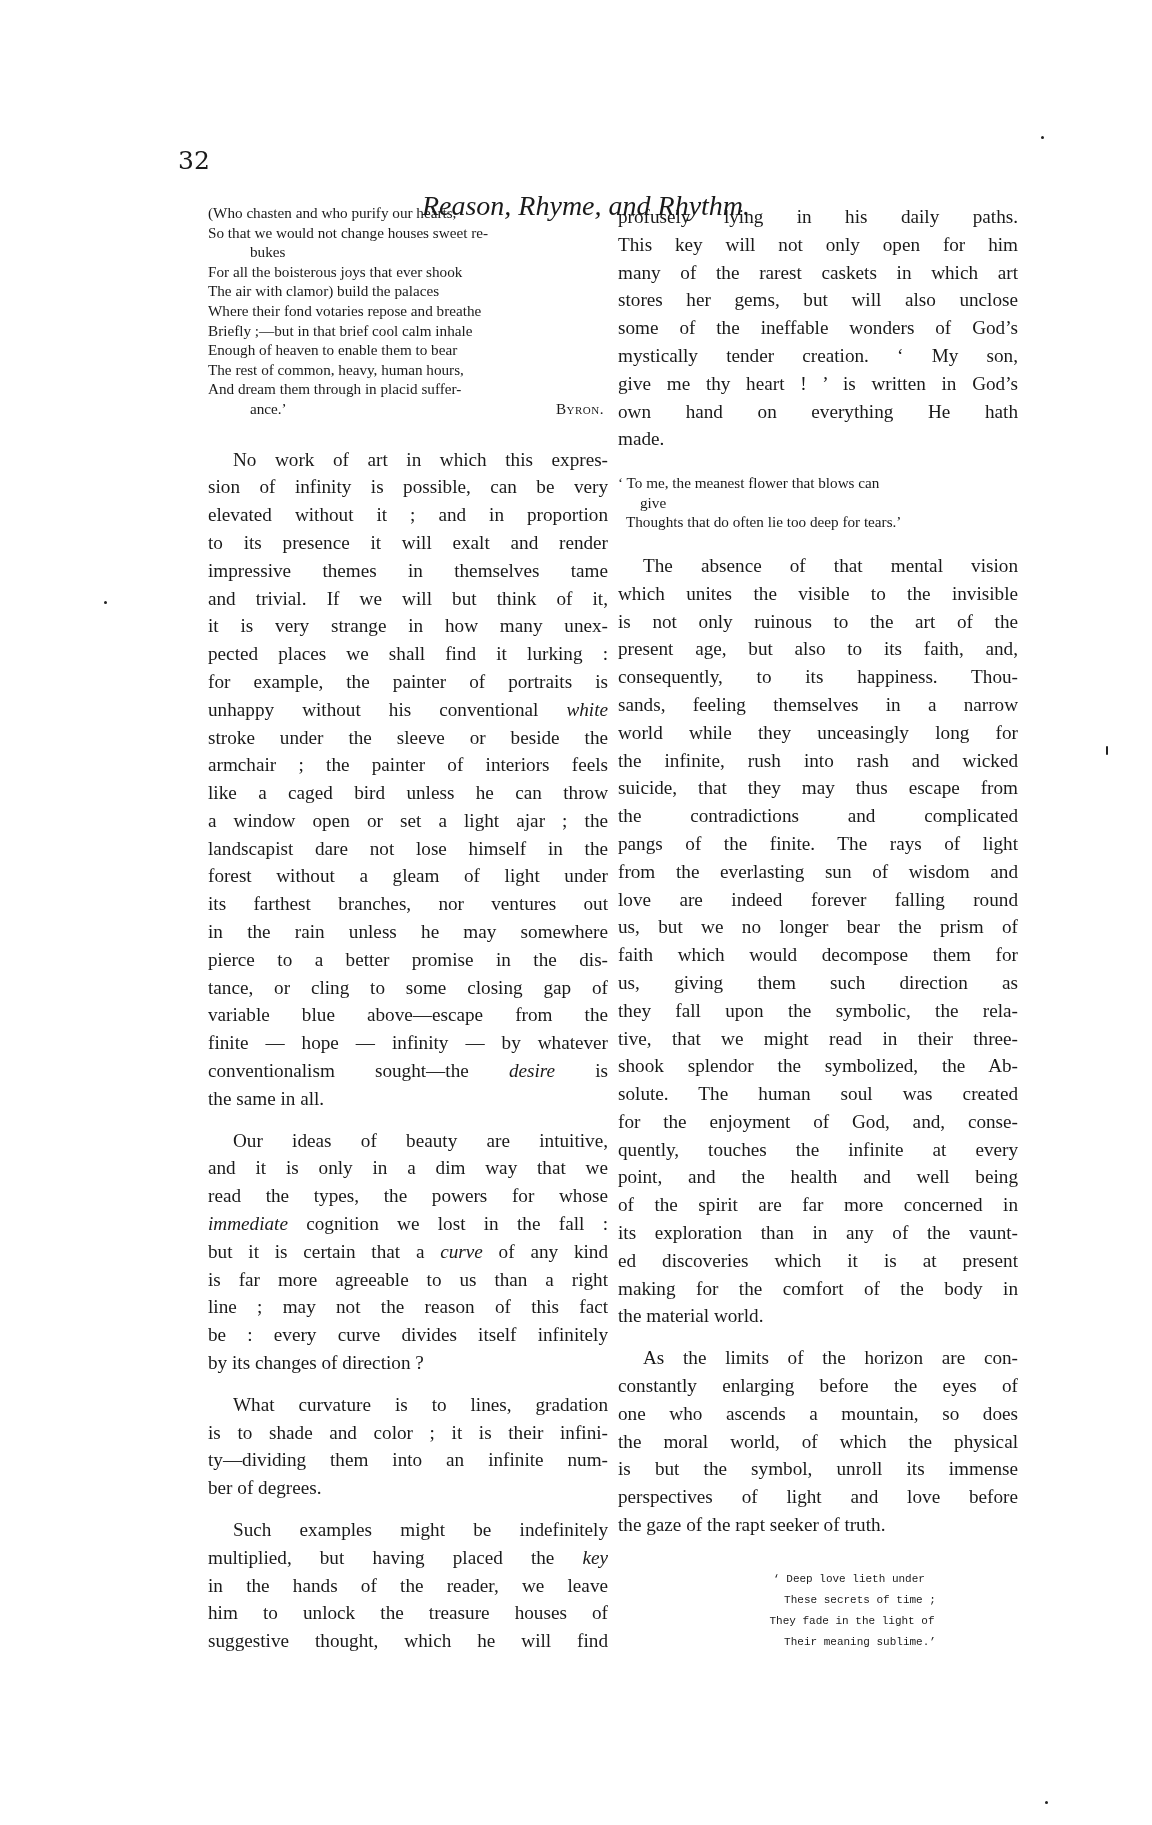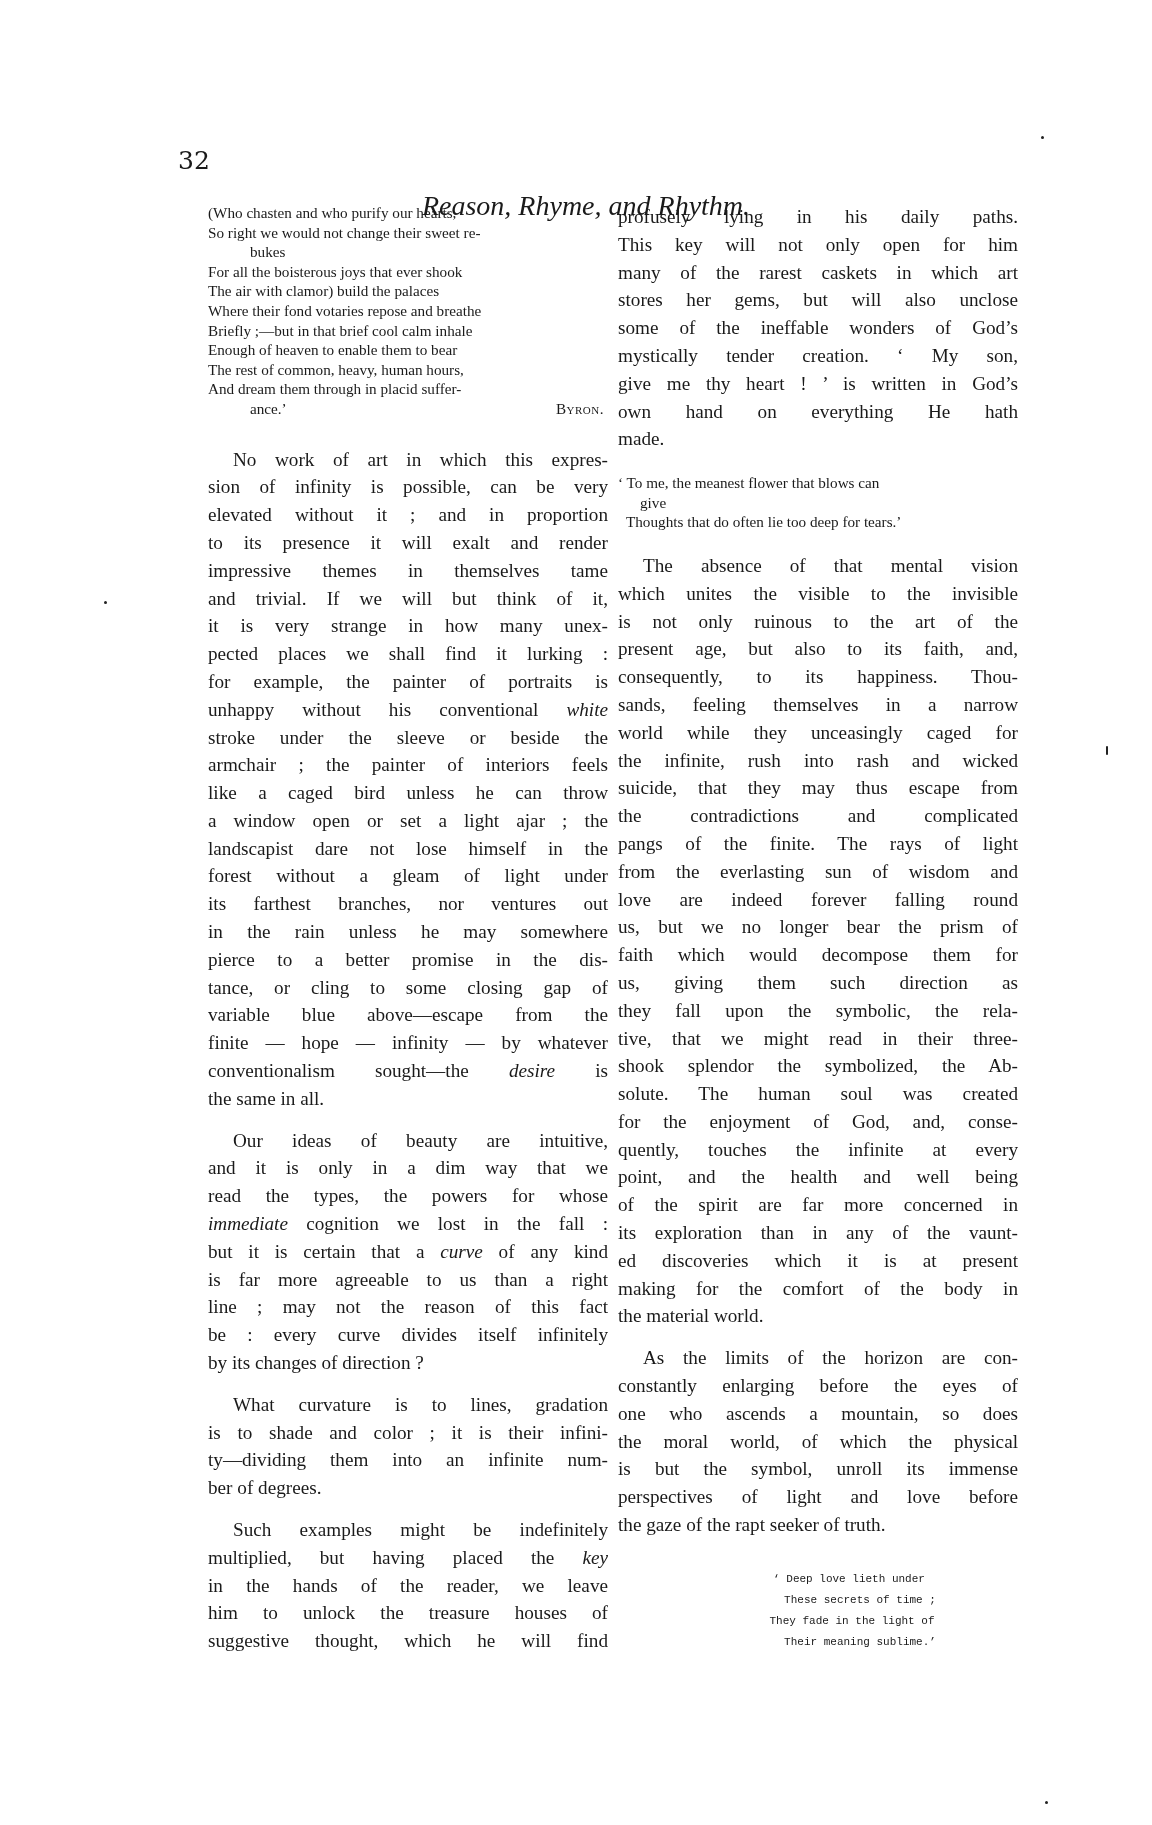--- a/index.html
+++ b/index.html
@@ -34,21 +34,21 @@
 </head>
 <body>
 
 <div>
   <div class="page-number">32</div>
   <div class="running-title">Reason, Rhyme, and Rhythm.</div>
 
   <div class="col col-left">
     <div class="poem">
       <span class="line">(Who chasten and who purify our hearts,</span>
-      <span class="line">So right we would not change their sweet re-</span>
+      <span class="line">So that we would not change houses sweet re-</span>
       <span class="line indent">bukes</span>
       <span class="line">For all the boisterous joys that ever shook</span>
       <span class="line">The air with clamor) build the palaces</span>
       <span class="line">Where their fond votaries repose and breathe</span>
       <span class="line">Briefly ;—but in that brief cool calm inhale</span>
       <span class="line">Enough of heaven to enable them to bear</span>
       <span class="line">The rest of common, heavy, human hours,</span>
       <span class="line">And dream them through in placid suffer-</span>
       <span class="attribution-line">
         <span>ance.’</span>
@@ -136,21 +136,21 @@
 
     <div class="gap-mid"></div>
 
     <div class="para">
         <span class="l first">The absence of that mental vision</span>
         <span class="l">which unites the visible to the invisible</span>
         <span class="l">is not only ruinous to the art of the</span>
         <span class="l">present age, but also to its faith, and,</span>
         <span class="l">consequently, to its happiness.  Thou-</span>
         <span class="l">sands, feeling themselves in a narrow</span>
-        <span class="l">world while they unceasingly caged for</span>
+        <span class="l">world while they unceasingly long for</span>
         <span class="l">the infinite, rush into rash and wicked</span>
         <span class="l">suicide, that they may thus escape from</span>
         <span class="l">the contradictions and complicated</span>
         <span class="l">pangs of the finite.  The rays of light</span>
         <span class="l">from the everlasting sun of wisdom and</span>
         <span class="l">love are indeed forever falling round</span>
         <span class="l">us, but we no longer bear the prism of</span>
         <span class="l">faith which would decompose them for</span>
         <span class="l">us, giving them such direction as</span>
         <span class="l">they fall upon the symbolic, the rela-</span>

